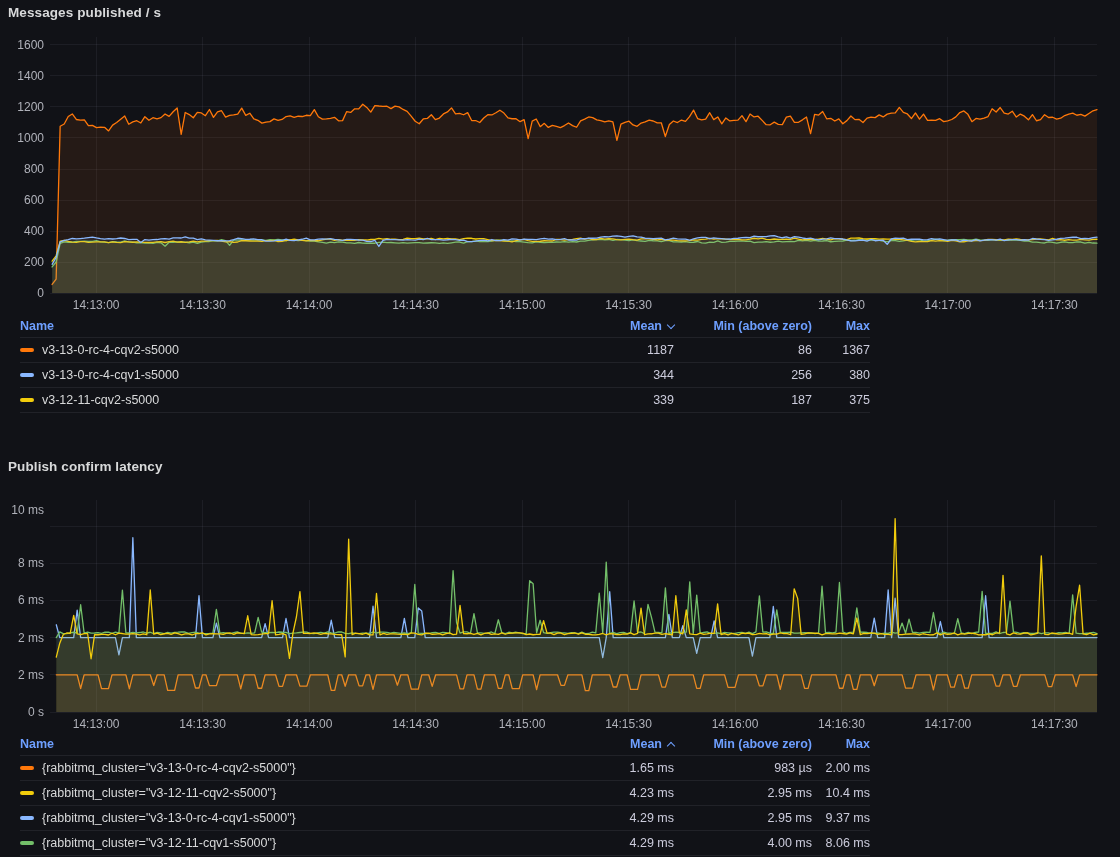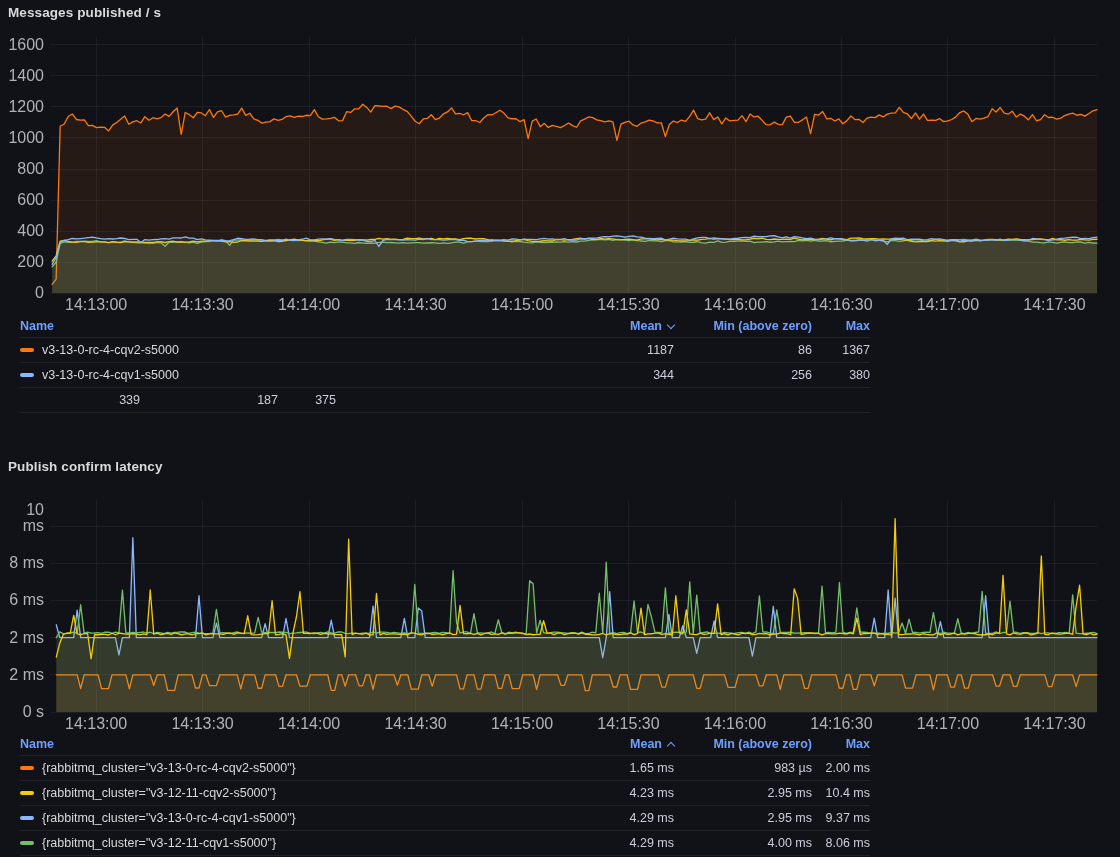--- a/index.html
+++ b/index.html
@@ -13,21 +13,21 @@
   #panel0{top:0;height:442px;}
   #panel1{top:455px;height:402px;}
   .panel-title{
     position:absolute;left:8px;margin:0;z-index:3;
     font-size:13.5px;font-weight:600;letter-spacing:.1px;color:#d8d9da;cursor:pointer;
   }
   #panel0 .panel-title{top:5px;}
   #panel1 .panel-title{top:4px;text-align:center;}
   .chart-region{position:absolute;inset:0;}
   .chart-region svg{position:absolute;left:0;top:0;display:block;}
-  .tick{position:absolute;font-size:16px;color:#b0b2ba;line-height:16px;}
+  .tick{position:absolute;font-size:12px;color:#b0b2ba;line-height:16px;}
   .ytick{width:42px;text-align:right;left:2px;}
   .xtick{width:72px;text-align:center;}
   .legend{position:absolute;left:20px;right:0;padding-right:30px;z-index:2;}
   .legend-row{
     display:flex;align-items:center;height:24px;
     border-bottom:1px solid rgba(204,204,220,0.09);
     font-size:12.5px;color:#ccccdc;cursor:pointer;
   }
   .legend-header{height:22px;color:#6e9fff;font-weight:600;cursor:default;}
   .legend-header .cell{cursor:pointer;}
@@ -127,20 +127,24 @@
         <div class="legend-row">
           <div class="c-name">
             <span class="swatch" style="background: rgb(138, 184, 255);"></span>
             <span class="label">v3-13-0-rc-4-cqv1-s5000</span>
           </div>
           <div class="c-mean">344</div>
           <div class="c-min">256</div>
           <div class="c-max">380</div>
         </div>
         <div class="legend-row">
+          <div class="c-name">
+            <span class="swatch" style="background: rgb(242, 204, 12);"></span>
+            <span class="label">v3-12-11-cqv2-s5000</span>
+          </div>
           <div class="c-mean">339</div>
           <div class="c-min">187</div>
           <div class="c-max">375</div>
         </div>
       </div>
   </section>
 
   <section class="panel" id="panel1">
     <h2 class="panel-title">Publish confirm latency</h2>
     <div class="chart-region" id="chart1">

